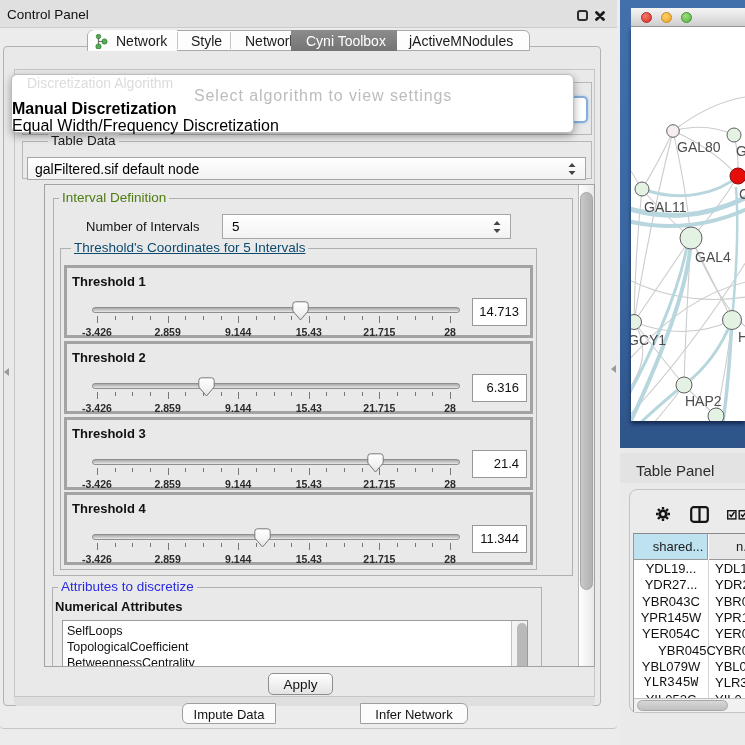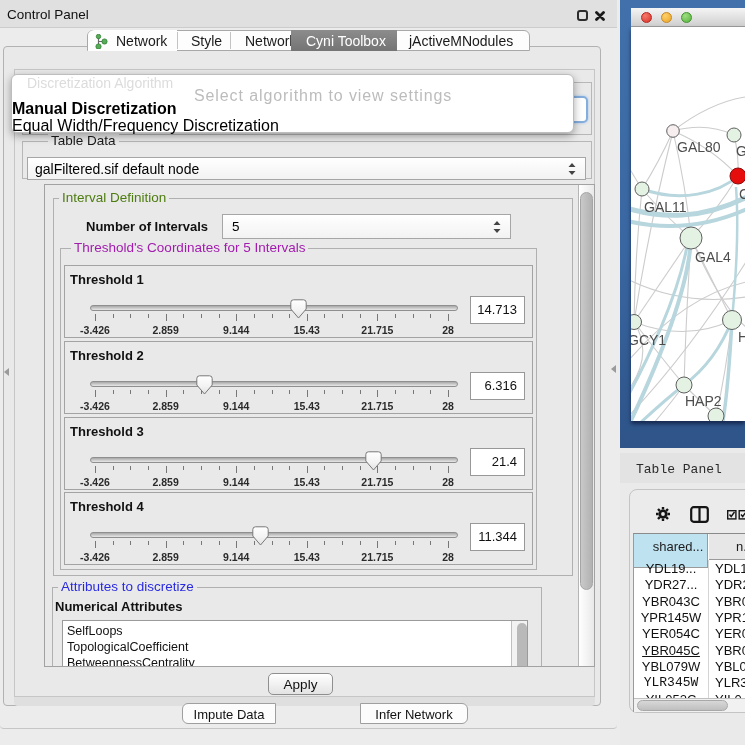--- a/index.html
+++ b/index.html
@@ -2,21 +2,21 @@
 <html><head><meta charset="utf-8"><style>
 *{margin:0;padding:0;box-sizing:border-box;}
 html,body{width:745px;height:745px;}
 body{background:#ececec;font-family:"Liberation Sans",sans-serif;position:relative;overflow:hidden;}
 .abs{position:absolute;}
 .combo{position:absolute;background:linear-gradient(#ffffff,#f2f2f2);border:1px solid #a6a6a6;border-radius:0;}
 .combo .txt{position:absolute;left:7px;top:0;font-size:14px;color:#000;}
 .spin{position:absolute;right:9px;top:50%;margin-top:-6px;width:8px;height:12px;}
 .grp{position:absolute;border:1px solid #b2b2b2;}
 .gtitle{position:absolute;font-size:13.5px;background:#e9e9e9;padding:0 3px;line-height:14px;}
-.tbox{position:absolute;left:19px;width:469px;height:73px;border:1px solid #a3a3a3;background:#e9e9e9;}
+.tbox{position:absolute;left:19px;width:469px;height:73px;border:3px solid #a3a3a3;background:#e9e9e9;}
 .tlabel{position:absolute;left:5px;top:6px;font-size:13px;font-weight:bold;color:#111;}
 .track{position:absolute;left:25px;top:39px;width:368px;height:6px;border:1px solid #8f8f8f;border-radius:3px;background:linear-gradient(#a8a8a8,#e8e8e8);}
 .vbox{position:absolute;left:405px;top:30px;width:55px;height:28px;background:#fff;border:1px solid #989898;font-size:13px;text-align:right;line-height:26px;padding-right:7px;color:#111;}
 .ticklbl{position:absolute;top:58px;font-size:10.5px;font-weight:bold;color:#2b2b2b;transform:translateX(-50%);}
 .toptab{position:absolute;top:0;height:21px;line-height:21px;font-size:14px;color:#1a1a1a;text-align:center;background:#fdfdfd;}
 .bottab{position:absolute;top:0;height:21px;line-height:21px;font-size:13px;color:#111;text-align:center;background:#fcfcfc;border:1px solid #9f9f9f;}
 .row1{position:absolute;width:74px;text-align:center;font-size:13px;color:#111;}
 .row2{position:absolute;left:81px;font-size:13px;color:#111;white-space:nowrap;}
 </style></head>
 <body>
@@ -64,31 +64,31 @@
     <svg class="spin" width="8" height="12" viewBox="0 0 8 12">
         <path d="M4 0 L7.5 4 H0.5 Z" fill="#444"></path>
         <path d="M4 12 L7.5 8 H0.5 Z" fill="#444"></path>
       </svg>
   </div>
 
   <div class="abs" style="left:44px;top:184px;width:551px;height:483px;background:#e9e9e9;border:1px solid #a2a2a2;overflow:hidden;" id="viewport">
 
     <div class="grp" style="left:8px;top:13px;width:520px;height:378px;border-color:#b0b0b0;"></div>
     <div class="gtitle" style="left:14px;top:6px;color:#4d7c0f;">Interval Definition</div>
-    <div class="abs" style="left:41px;top:34px;font-size:13px;font-weight:bold;color:#111;">Number of Intervals</div>
+    <div class="abs" style="left:41px;top:34px;font-size:13px;font-weight:normal;color:#111;">Number of Intervals</div>
     <div class="combo" style="left:177px;top:29px;width:289px;height:25px;">
       <div class="txt" style="line-height:24px;left:9px;font-size:13.5px;">5</div>
       <svg class="spin" width="8" height="12" viewBox="0 0 8 12">
           <path d="M4 0 L7.5 4 H0.5 Z" fill="#444"></path>
           <path d="M4 12 L7.5 8 H0.5 Z" fill="#444"></path>
         </svg>
     </div>
 
     <div class="grp" style="left:15px;top:63px;width:477px;height:322px;border-color:#b0b0b0;"></div>
-    <div class="gtitle" style="left:26px;top:56px;color:#a21caf;">Threshold's Coordinates for 5 Intervals</div>
+    <div class="gtitle" style="left:26px;top:56px;color:#0c4a6e;text-decoration:underline;">Threshold's Coordinates for 5 Intervals</div>
     <div id="th1" class="tbox" style="top:80px;">
         <div class="tlabel">Threshold 1</div>
         <div class="track"></div>
         <div style="position:absolute;left:30.00px;top:48px;width:1px;height:7px;background:#777;"></div>
         <div style="position:absolute;left:47.65px;top:48px;width:1px;height:4px;background:#777;"></div>
         <div style="position:absolute;left:65.30px;top:48px;width:1px;height:4px;background:#777;"></div>
         <div style="position:absolute;left:82.95px;top:48px;width:1px;height:4px;background:#777;"></div>
         <div style="position:absolute;left:100.60px;top:48px;width:1px;height:7px;background:#777;"></div>
         <div style="position:absolute;left:118.25px;top:48px;width:1px;height:4px;background:#777;"></div>
         <div style="position:absolute;left:135.90px;top:48px;width:1px;height:4px;background:#777;"></div>
@@ -346,21 +346,21 @@
         <text x="-3" y="318">GCY1</text>
         <text x="107" y="315">H</text>
         <text x="54" y="379">HAP2</text>
       </g>
     </svg>
   </div>
 </div>
 
 <div class="abs" style="left:620px;top:448px;width:125px;height:297px;background:#eaeaea;">
   <div class="abs" style="left:0;top:5px;width:125px;height:30px;background:#e3e3e3;"></div>
-  <div class="abs" style="left:16px;top:14px;font-size:13px;color:#2b2b2b;font-family:Liberation Mono, monospace;">Table Panel</div>
+  <div class="abs" style="left:16px;top:14px;font-size:15px;color:#2b2b2b;">Table Panel</div>
   <div class="abs" style="left:9px;top:41px;width:120px;height:224px;background:#ebebeb;border:1px solid #c4c4c4;border-radius:8px 0 0 8px;">
 
     <svg class="abs" style="left:25px;top:16px" width="16" height="16" viewBox="0 0 16 16">
       <g fill="#151515">
           <circle cx="8" cy="8" r="4.6"></circle>
       <g stroke="#151515" stroke-width="2.4">
         <path d="M8 1 V3.5 M8 12.5 V15 M1 8 H3.5 M12.5 8 H15 M3 3 L4.8 4.8 M11.2 11.2 L13 13 M13 3 L11.2 4.8 M4.8 11.2 L3 13"></path>
       </g>
         </g>
       <circle cx="8" cy="8" r="1.9" fill="#ebebeb"></circle>
@@ -370,34 +370,34 @@
       <path d="M9.5 1.2 V15.8" stroke="#151515" stroke-width="2.2"></path>
     </svg>
     <svg class="abs" style="left:97px;top:20px" width="22" height="10" viewBox="0 0 22 10">
       <rect x="0.7" y="0.7" width="8.2" height="8.2" fill="none" stroke="#151515" stroke-width="1.4"></rect>
       <path d="M2.5 4.5 L4.2 6.5 L7.5 2" stroke="#151515" stroke-width="1.4" fill="none"></path>
       <rect x="12.2" y="0.7" width="8.2" height="8.2" fill="none" stroke="#151515" stroke-width="1.4"></rect>
       <path d="M14 4.5 L15.7 6.5 L19 2" stroke="#151515" stroke-width="1.4" fill="none"></path>
     </svg>
 
     <div class="abs" style="left:3px;top:43px;width:117px;height:179px;border-top:1px solid #8a8a8a;border-left:1px solid #9a9a9a;background:#fff;overflow:hidden;">
-      <div class="abs" style="left:0;top:0;width:74px;height:34px;background:#bee2f0;border-right:1px solid #9a9a9a;border-bottom:1px solid #9a9a9a;text-align:center;text-indent:15px;font-size:13px;color:#1c1c1c;line-height:25px;">shared...</div>
+      <div class="abs" style="left:0;top:0;width:74px;height:26px;background:#bee2f0;border-right:1px solid #9a9a9a;border-bottom:1px solid #9a9a9a;text-align:center;text-indent:15px;font-size:13px;color:#1c1c1c;line-height:25px;">shared...</div>
       <div class="abs" style="left:75px;top:0;width:42px;height:26px;background:#e7e7e7;border-bottom:1px solid #9a9a9a;font-size:13px;color:#1c1c1c;line-height:25px;padding-left:27px;">n...</div>
       <div class="abs" style="left:74px;top:26px;width:1px;height:138px;background:#d5d5d5;"></div>
       <div class="row1" style="left:0;top:27px;">YDL19...</div>
         <div class="row2" style="top:27px;">YDL1</div>
       <div class="row1" style="left:0;top:43px;">YDR27...</div>
         <div class="row2" style="top:43px;">YDR2</div>
       <div class="row1" style="left:0;top:60px;">YBR043C</div>
         <div class="row2" style="top:60px;">YBR0</div>
       <div class="row1" style="left:0;top:76px;">YPR145W</div>
         <div class="row2" style="top:76px;">YPR1</div>
       <div class="row1" style="left:0;top:92px;">YER054C</div>
         <div class="row2" style="top:92px;">YER0</div>
-      <div class="row1" style="left:0;top:109px;text-decoration:underline;">YBR045C</div>
+      <div class="row1" style="left:16px;top:109px;">YBR045C</div>
         <div class="row2" style="top:109px;">YBR0</div>
       <div class="row1" style="left:0;top:125px;">YBL079W</div>
         <div class="row2" style="top:125px;">YBL0</div>
       <div class="row1" style="left:0;top:141px;font-family:Liberation Mono, monospace;">YLR345W</div>
         <div class="row2" style="top:141px;">YLR3</div>
       <div class="row1" style="left:0;top:158px;">YIL052C</div>
         <div class="row2" style="top:158px;">YIL0</div>
 
       <div class="abs" style="left:0;top:164px;width:117px;height:16px;background:#f1f1f1;border-top:1px solid #c0c0c0;"></div>
       <div class="abs" style="left:3px;top:166px;width:91px;height:11px;background:linear-gradient(#d8d8d8,#bfbfbf);border:1px solid #a8a8a8;border-radius:6px;"></div>

